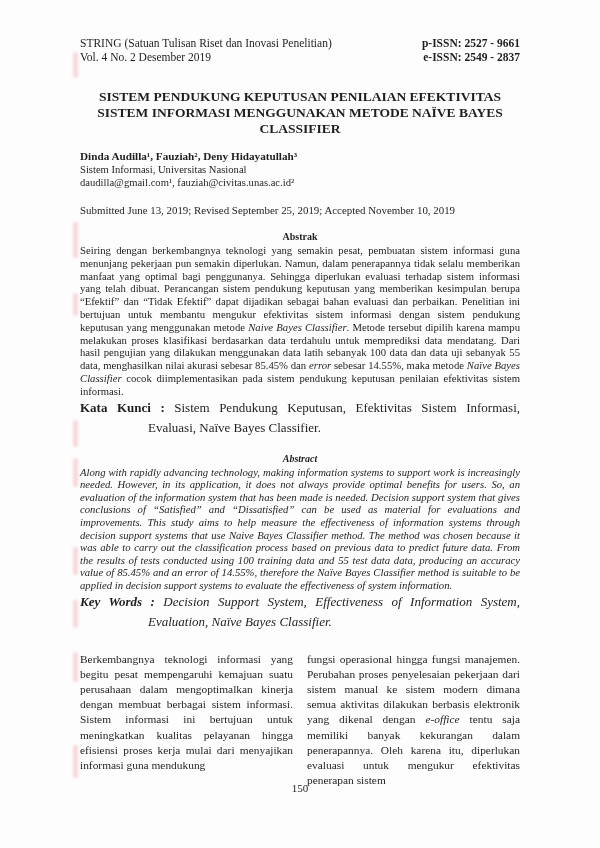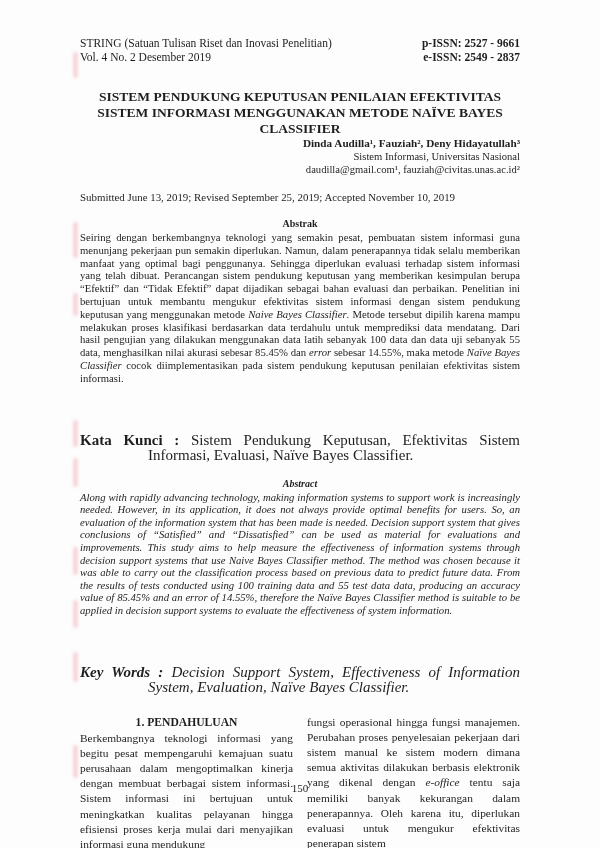--- a/index.html
+++ b/index.html
@@ -32,41 +32,40 @@
   .journal-header .right { text-align: right; font-weight: bold; }
 
   
   .paper-title {
     margin-top: 25px;
     text-align: center;
     font-weight: bold;
     font-size: 13.5px;
     line-height: 16px;
   }
-  .authors-block { text-align: right; }
+  .authors-block { margin-top: 13px; text-align: left; }
   .authors { font-weight: bold; font-size: 11.2px; line-height: 13px; }
   .affiliation { font-size: 10.6px; line-height: 13px; }
   .emails { font-size: 10.6px; line-height: 13px; }
   .history { margin-top: 15px; text-align: left; font-size: 10.9px; }
 
   
   .abs-block { margin-top: 14px; }
   .abs-heading { text-align: center; font-weight: bold; font-size: 10px; line-height: 13px; margin-bottom: 1px; }
   .abs-body {
     text-align: justify;
     font-size: 10.7px;
     line-height: 12.8px;
   }
   .kw {
     text-align: justify;
-    font-size: 15px;
-    line-height: 15px;
+    font-size: 13px;
+    line-height: 20px;
     padding-left: 68px;
     text-indent: -68px;
-    margin-top: 48px;
   }
   .kw .label { font-weight: bold; }
   .italic-all, .italic-all .kw, .abs-block.en { font-style: italic; }
   .en .abs-body { line-height: 12.6px; }
   .it { font-style: italic; }
 
   
   .columns {
     margin-top: 20px;
     display: flex;
@@ -160,21 +159,20 @@
     </div>
 
     <div class="abs-block en">
       <div class="abs-heading">Abstract</div>
       <div class="abs-body">Along with rapidly advancing technology, making information systems to support work is increasingly needed. However, in its application, it does not always provide optimal benefits for users. So, an evaluation of the information system that has been made is needed. Decision support system that gives conclusions of “Satisfied” and “Dissatisfied” can be used as material for evaluations and improvements. This study aims to help measure the effectiveness of information systems through decision support systems that use Naive Bayes Classifier method. The method was chosen because it was able to carry out the classification process based on previous data to predict future data. From the results of tests conducted using 100 training data and 55 test data data, producing an accuracy value of 85.45% and an error of 14.55%, therefore the Naïve Bayes Classifier method is suitable to be applied in decision support systems to evaluate the effectiveness of system information.</div>
       <div class="kw"><span class="label">Key Words :</span><span> Decision Support System, Effectiveness of Information System, Evaluation, Naïve Bayes Classifier.</span></div>
     </div>
 
     <div class="columns">
       <div class="col">
-        <div class="sec-heading">1. PENDAHULUAN</div>
         <p>Berkembangnya teknologi informasi yang begitu pesat mempengaruhi kemajuan suatu perusahaan dalam mengoptimalkan kinerja dengan membuat berbagai sistem informasi. Sistem informasi ini bertujuan untuk meningkatkan kualitas pelayanan hingga efisiensi proses kerja mulai dari menyajikan informasi guna mendukung</p>
       </div>
       <div class="col">
         <p><span>fungsi operasional hingga fungsi manajemen. Perubahan proses penyelesaian pekerjaan dari sistem manual ke sistem modern dimana semua aktivitas dilakukan berbasis elektronik yang dikenal dengan </span><span class="it">e-office</span><span> tentu saja memiliki banyak kekurangan dalam penerapannya. Oleh karena itu, diperlukan evaluasi untuk mengukur efektivitas penerapan sistem</span></p>
       </div>
     </div>
 
   </div>
 
   <div class="page-number">150</div>

